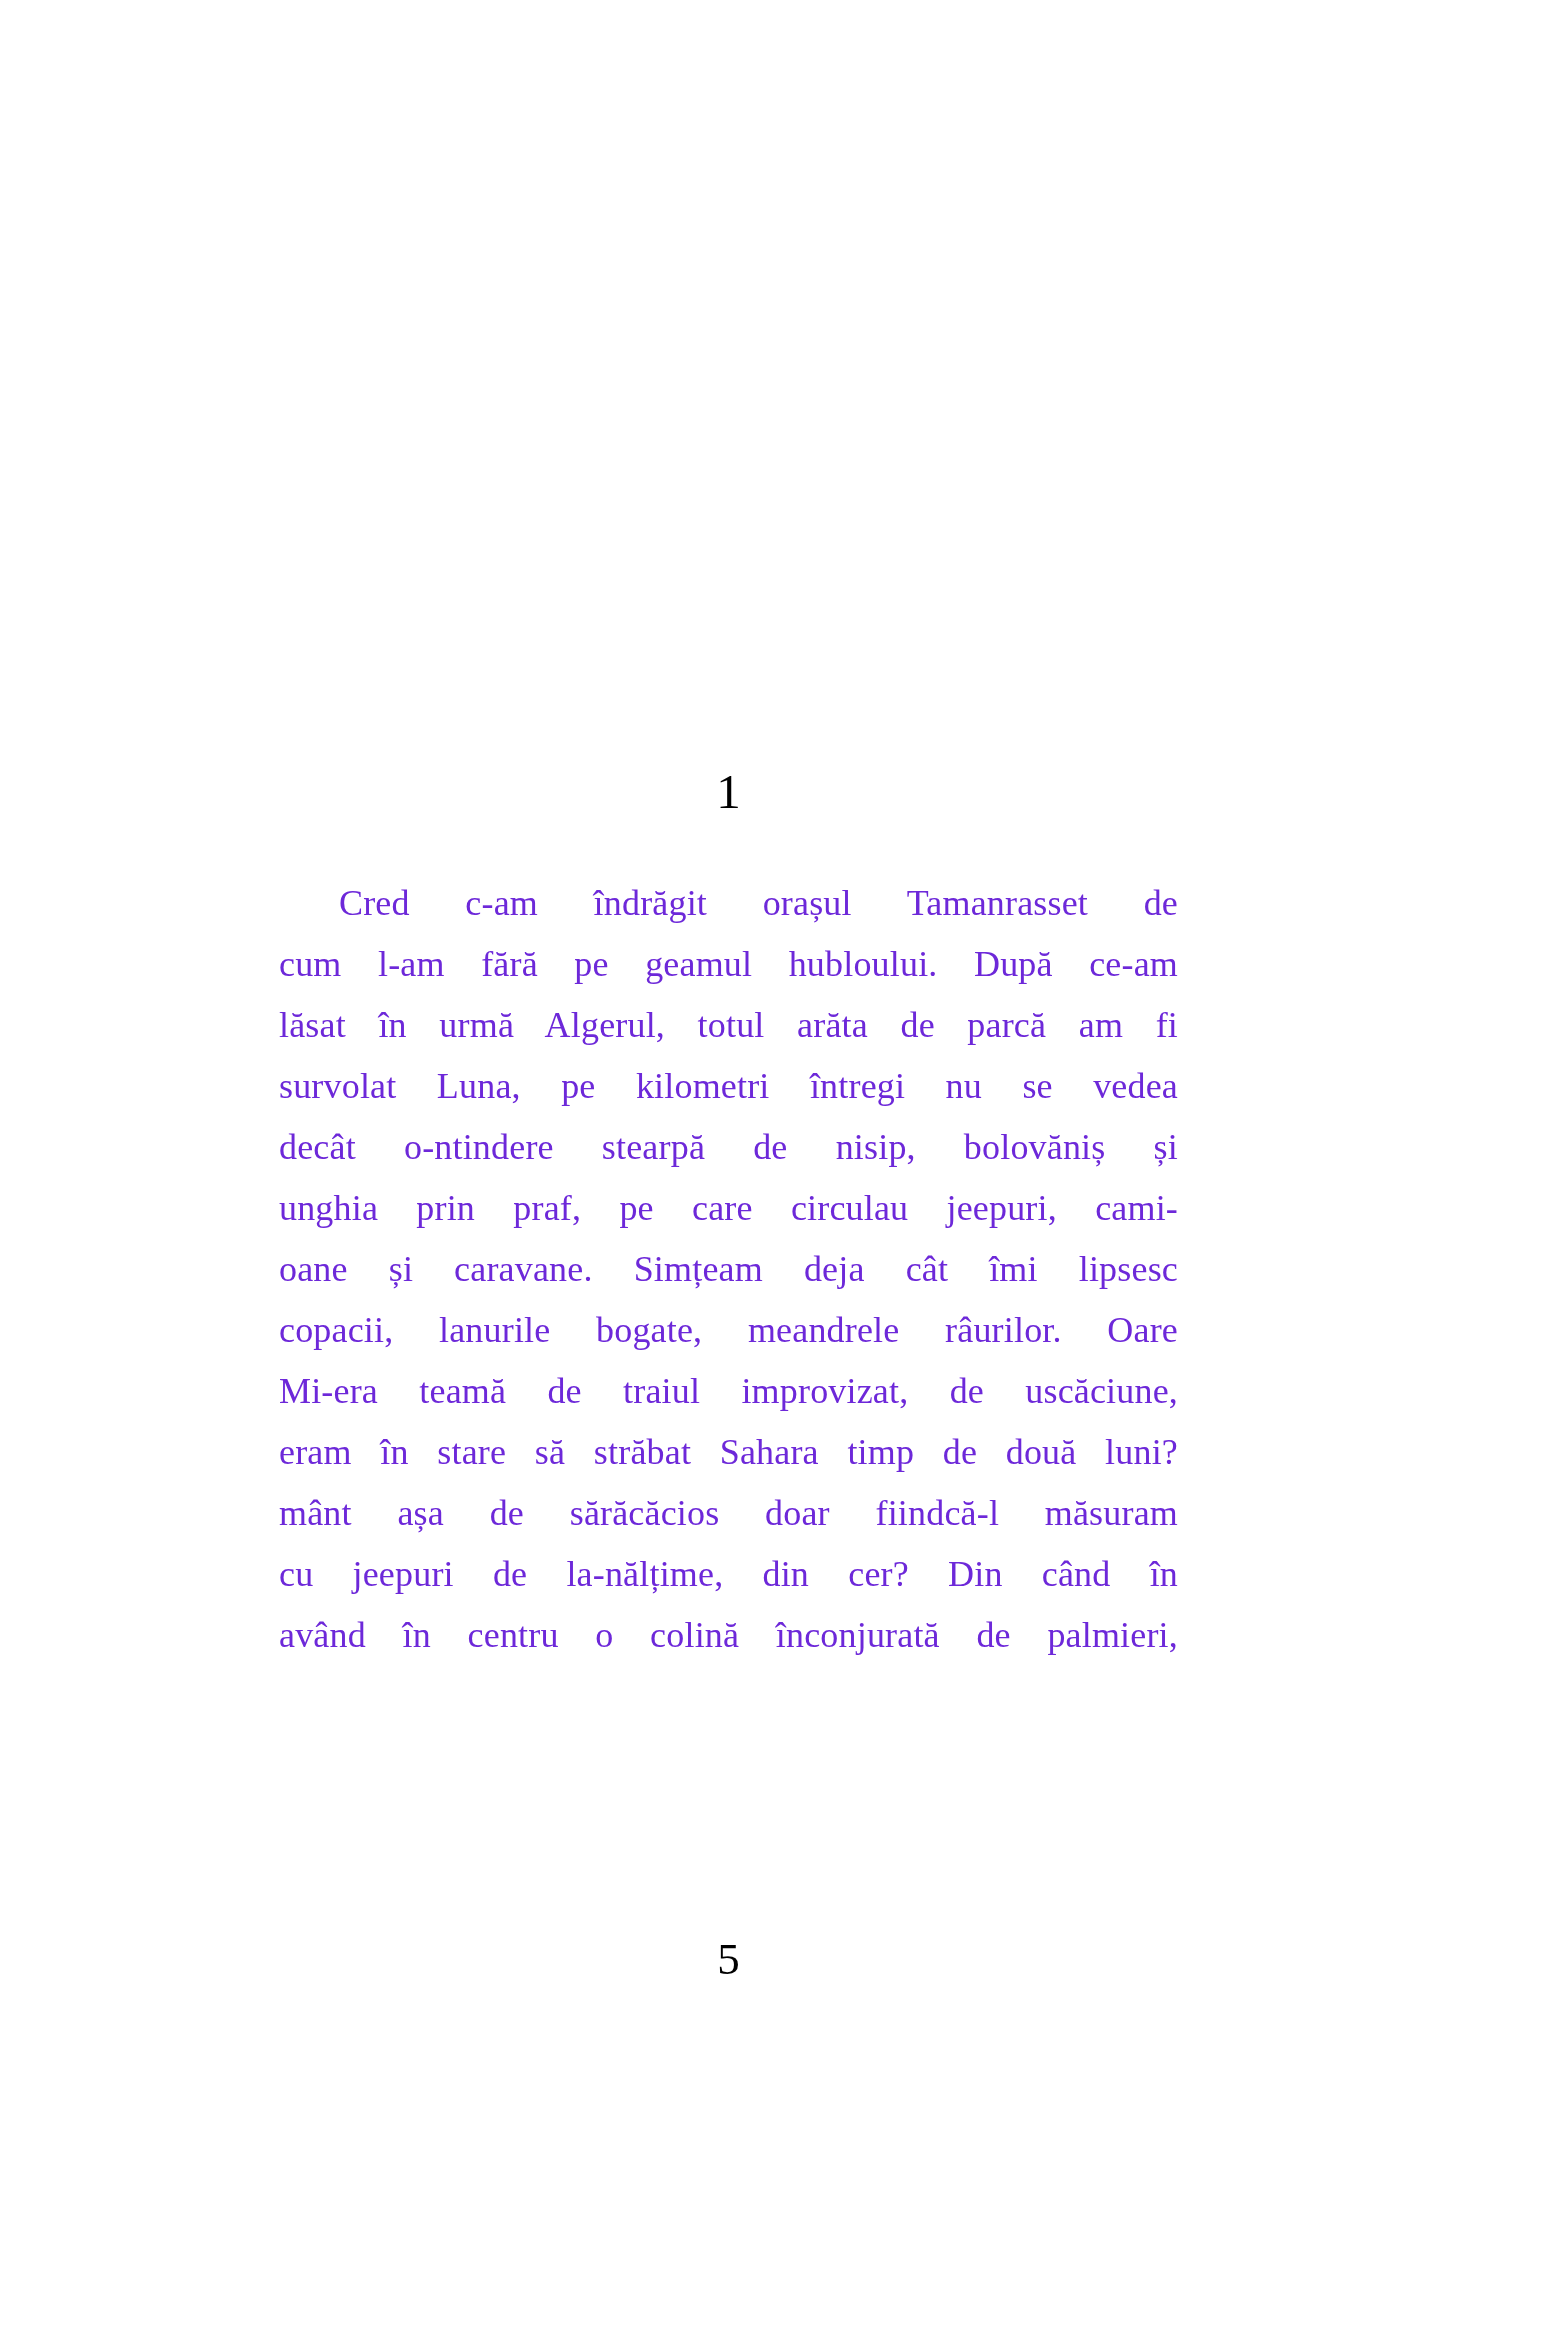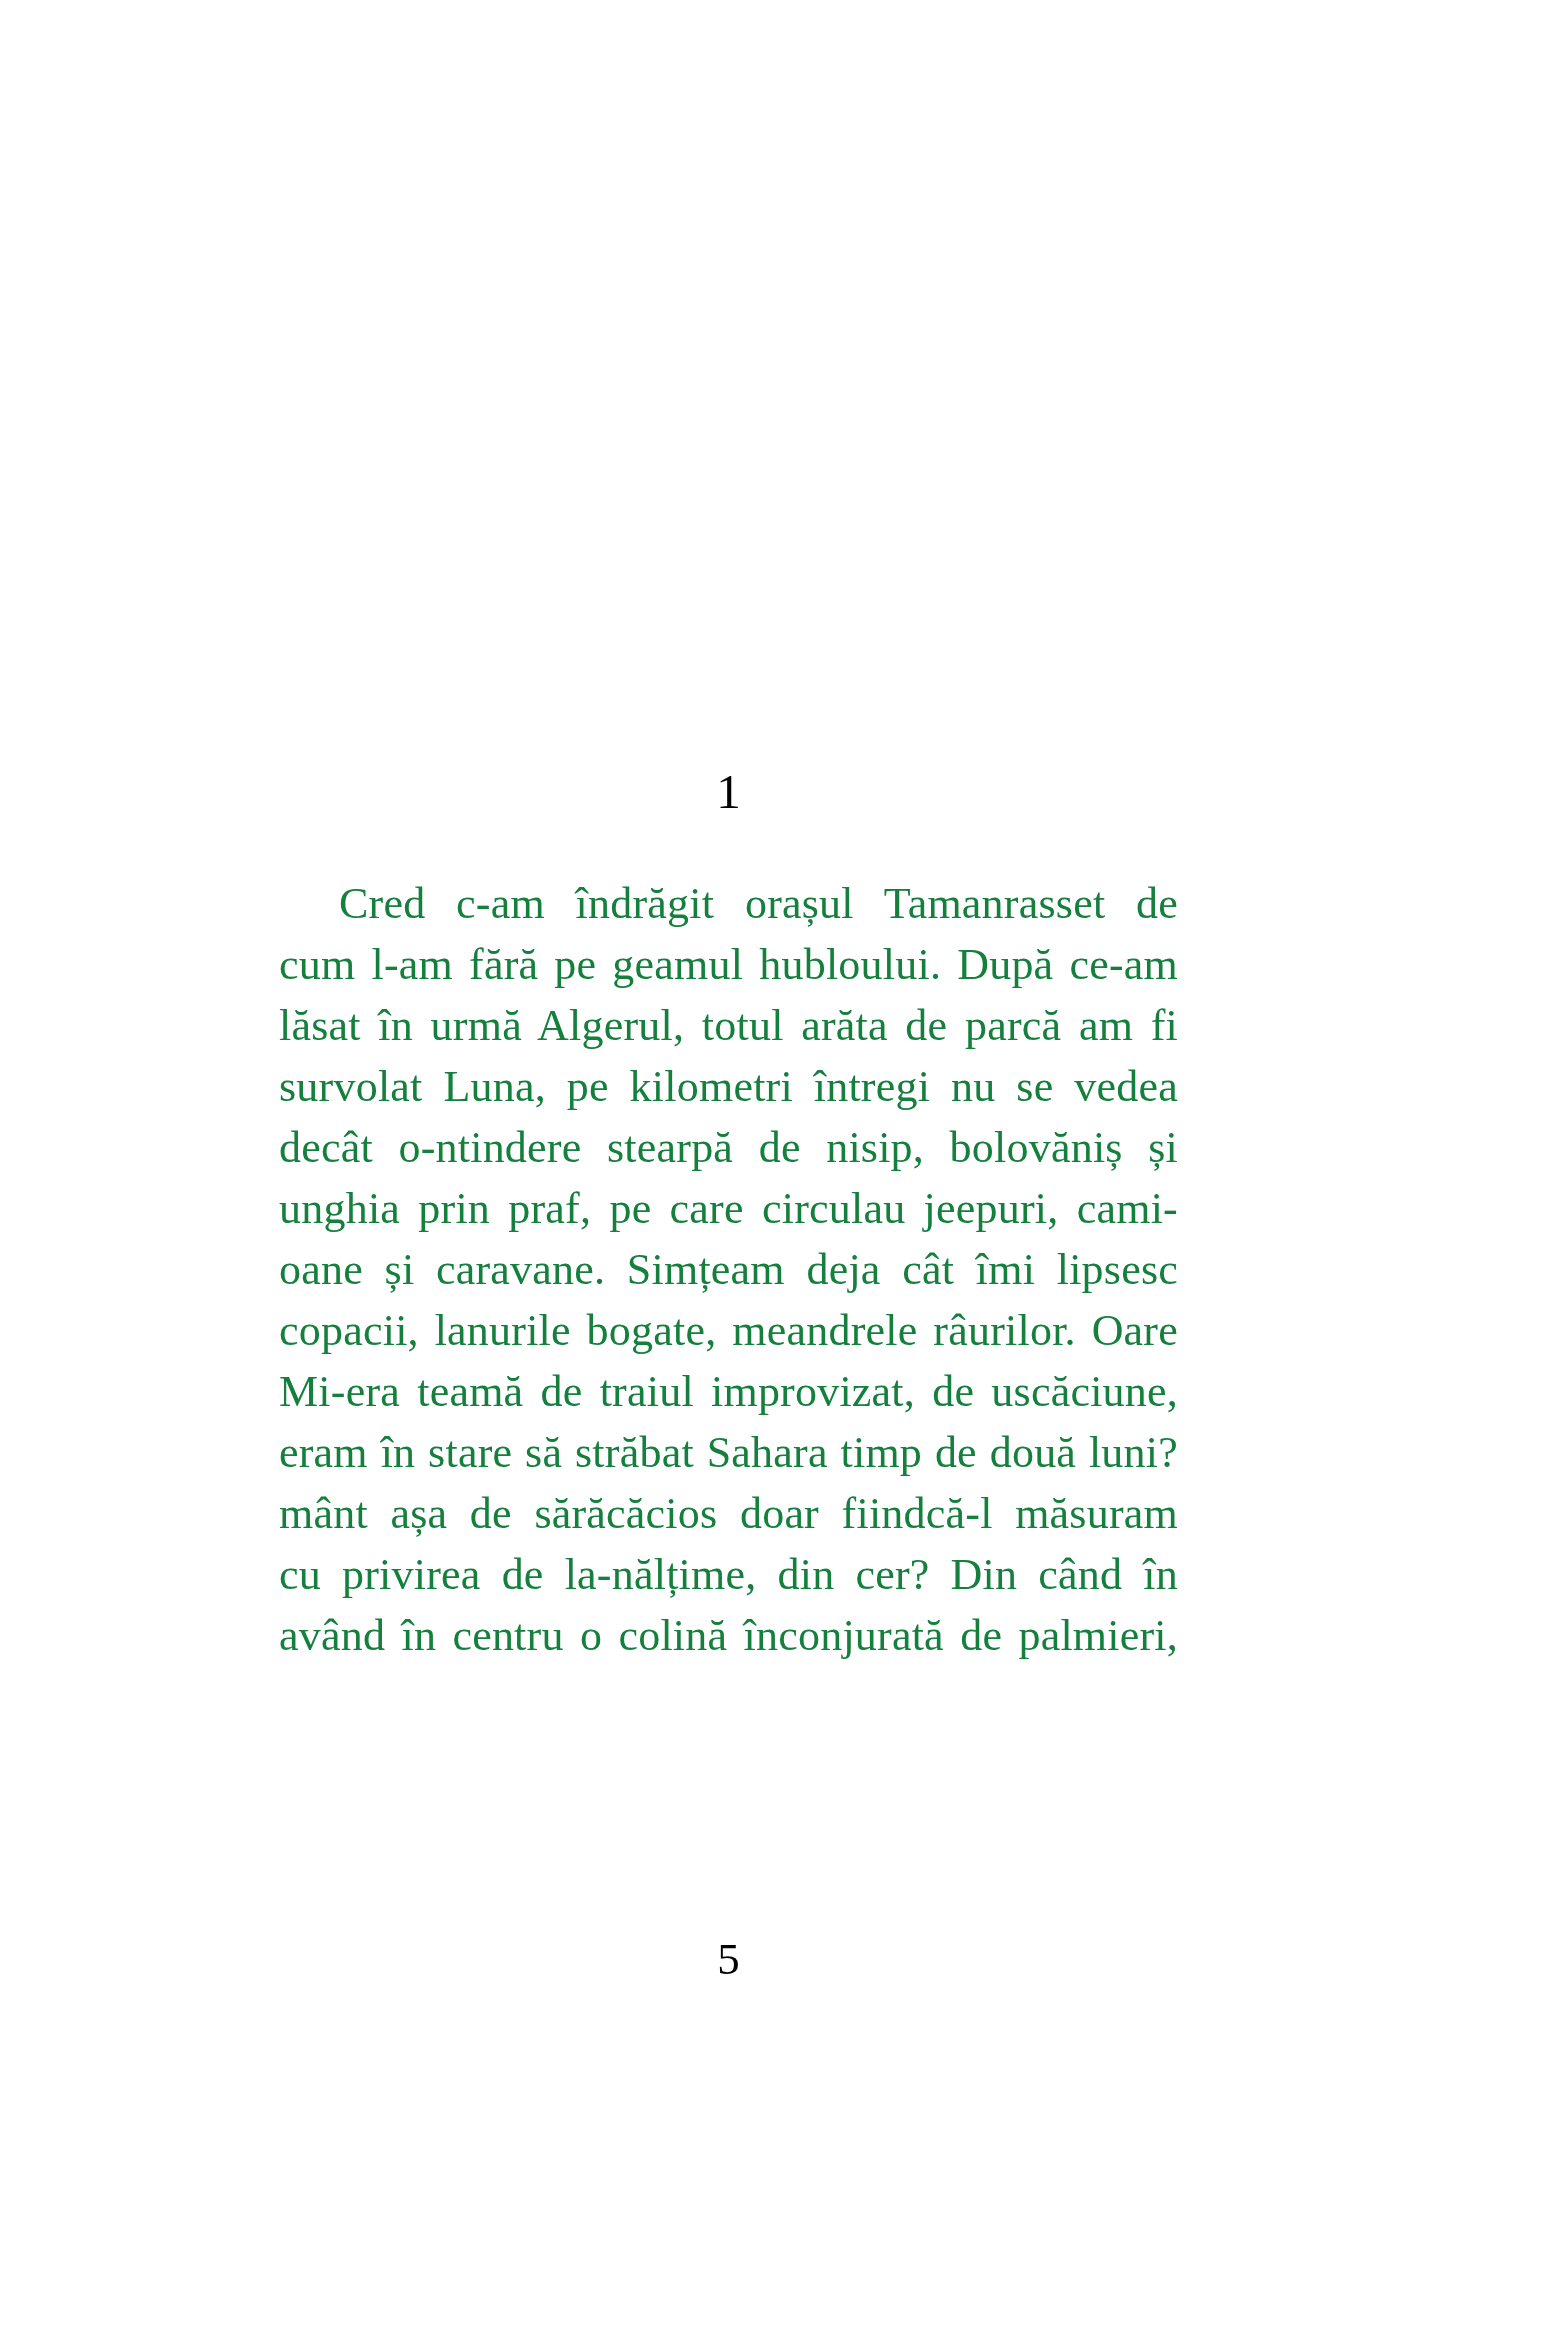--- a/index.html
+++ b/index.html
@@ -26,27 +26,27 @@
     line-height: 61px;
     color: #000000;
   }
   .text-block {
     position: absolute;
     left: 279px;
     top: 873px;
     width: 899px;
   }
   .line {
-    font-size: 44px;
+    font-size: 36px;
     line-height: 61px;
     height: 61px;
     white-space: normal;
     text-align: justify;
     text-align-last: justify;
-    color: #15803d;
+    color: #6d28d9;
     letter-spacing: 0.005em;
   }
   .line.indent {
     padding-left: 60px;
   }
   .page-number {
     position: absolute;
     left: 279px;
     top: 1929px;
     width: 899px;
@@ -68,20 +68,20 @@
     <div class="line">cum l-am fără pe geamul hubloului. După ce-am</div>
     <div class="line">lăsat în urmă Algerul, totul arăta de parcă am fi</div>
     <div class="line">survolat Luna, pe kilometri întregi nu se vedea</div>
     <div class="line">decât o-ntindere stearpă de nisip, bolovăniș și</div>
     <div class="line">unghia prin praf, pe care circulau jeepuri, cami-</div>
     <div class="line">oane și caravane. Simțeam deja cât îmi lipsesc</div>
     <div class="line">copacii, lanurile bogate, meandrele râurilor. Oare</div>
     <div class="line">Mi-era teamă de traiul improvizat, de uscăciune,</div>
     <div class="line">eram în stare să străbat Sahara timp de două luni?</div>
     <div class="line">mânt așa de sărăcăcios doar fiindcă-l măsuram</div>
-    <div class="line">cu privirea de la-nălțime, din cer? Din când în</div>
+    <div class="line">cu jeepuri de la-nălțime, din cer? Din când în</div>
     <div class="line">având în centru o colină înconjurată de palmieri,</div>
   </div>
 
   <div class="page-number">5</div>
 
 </div>
 
 
 </body></html>

